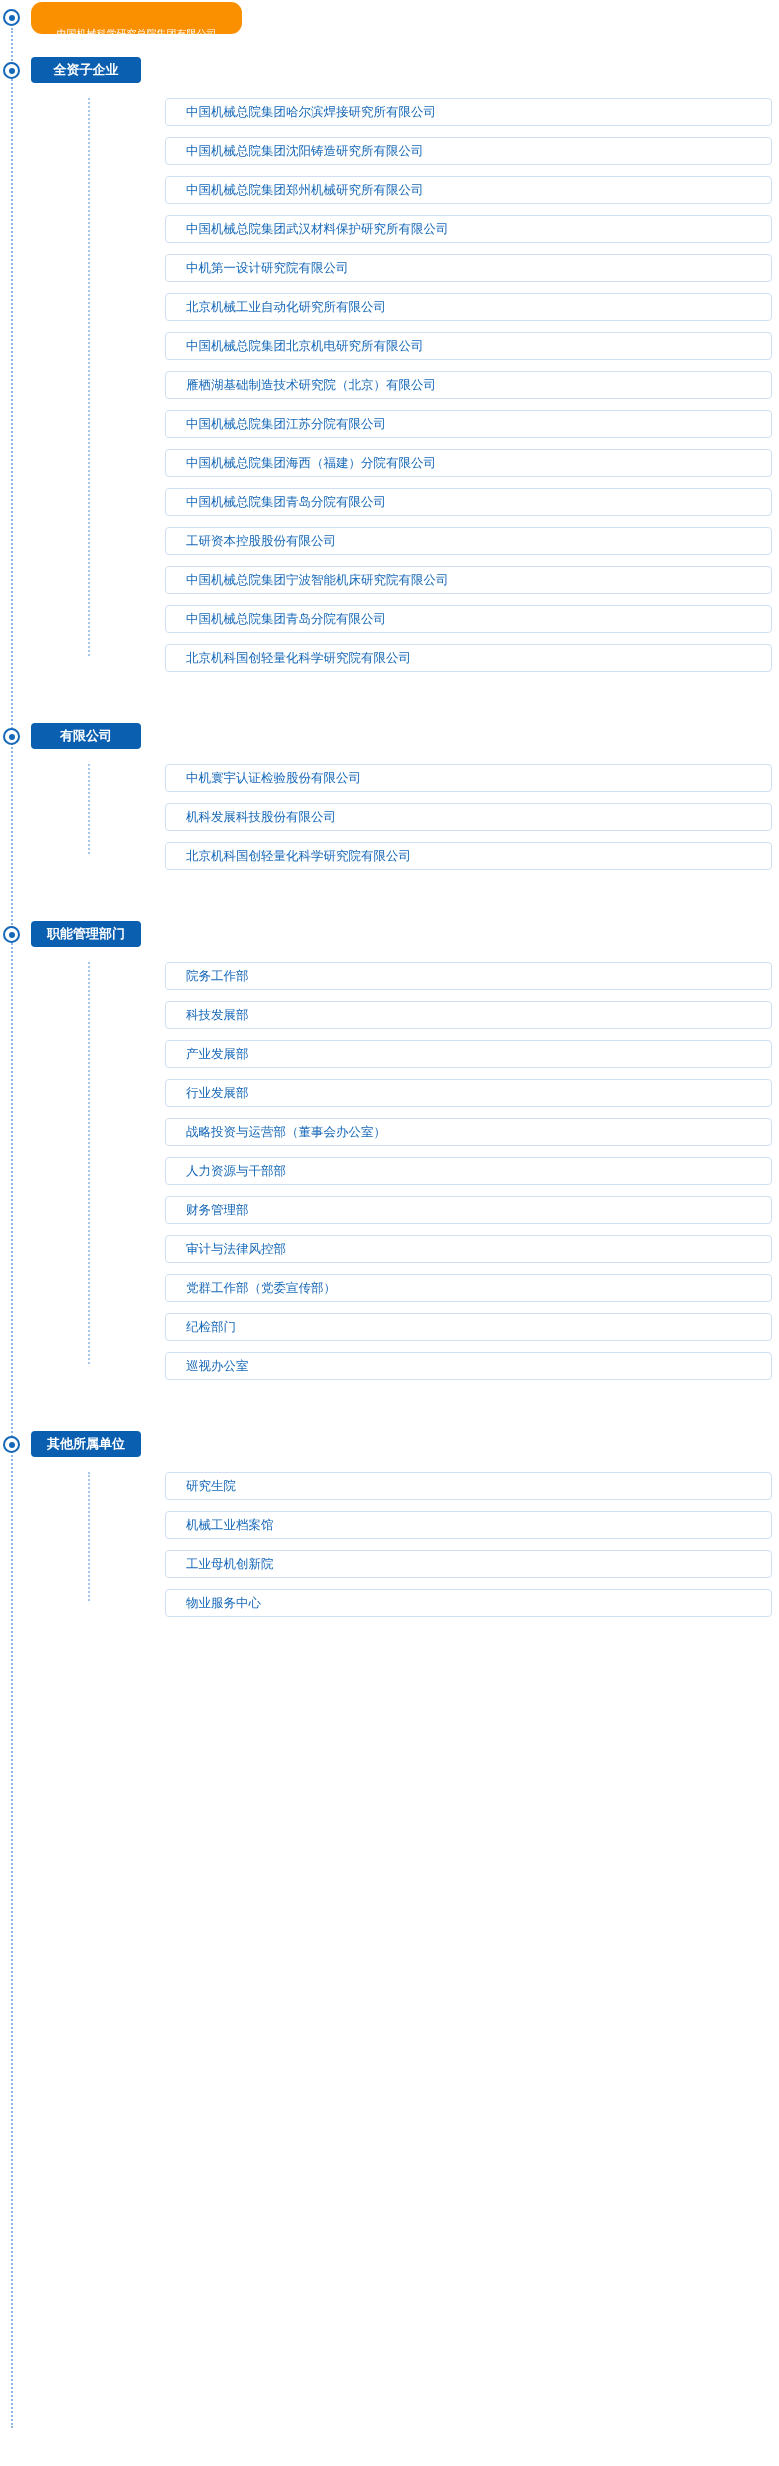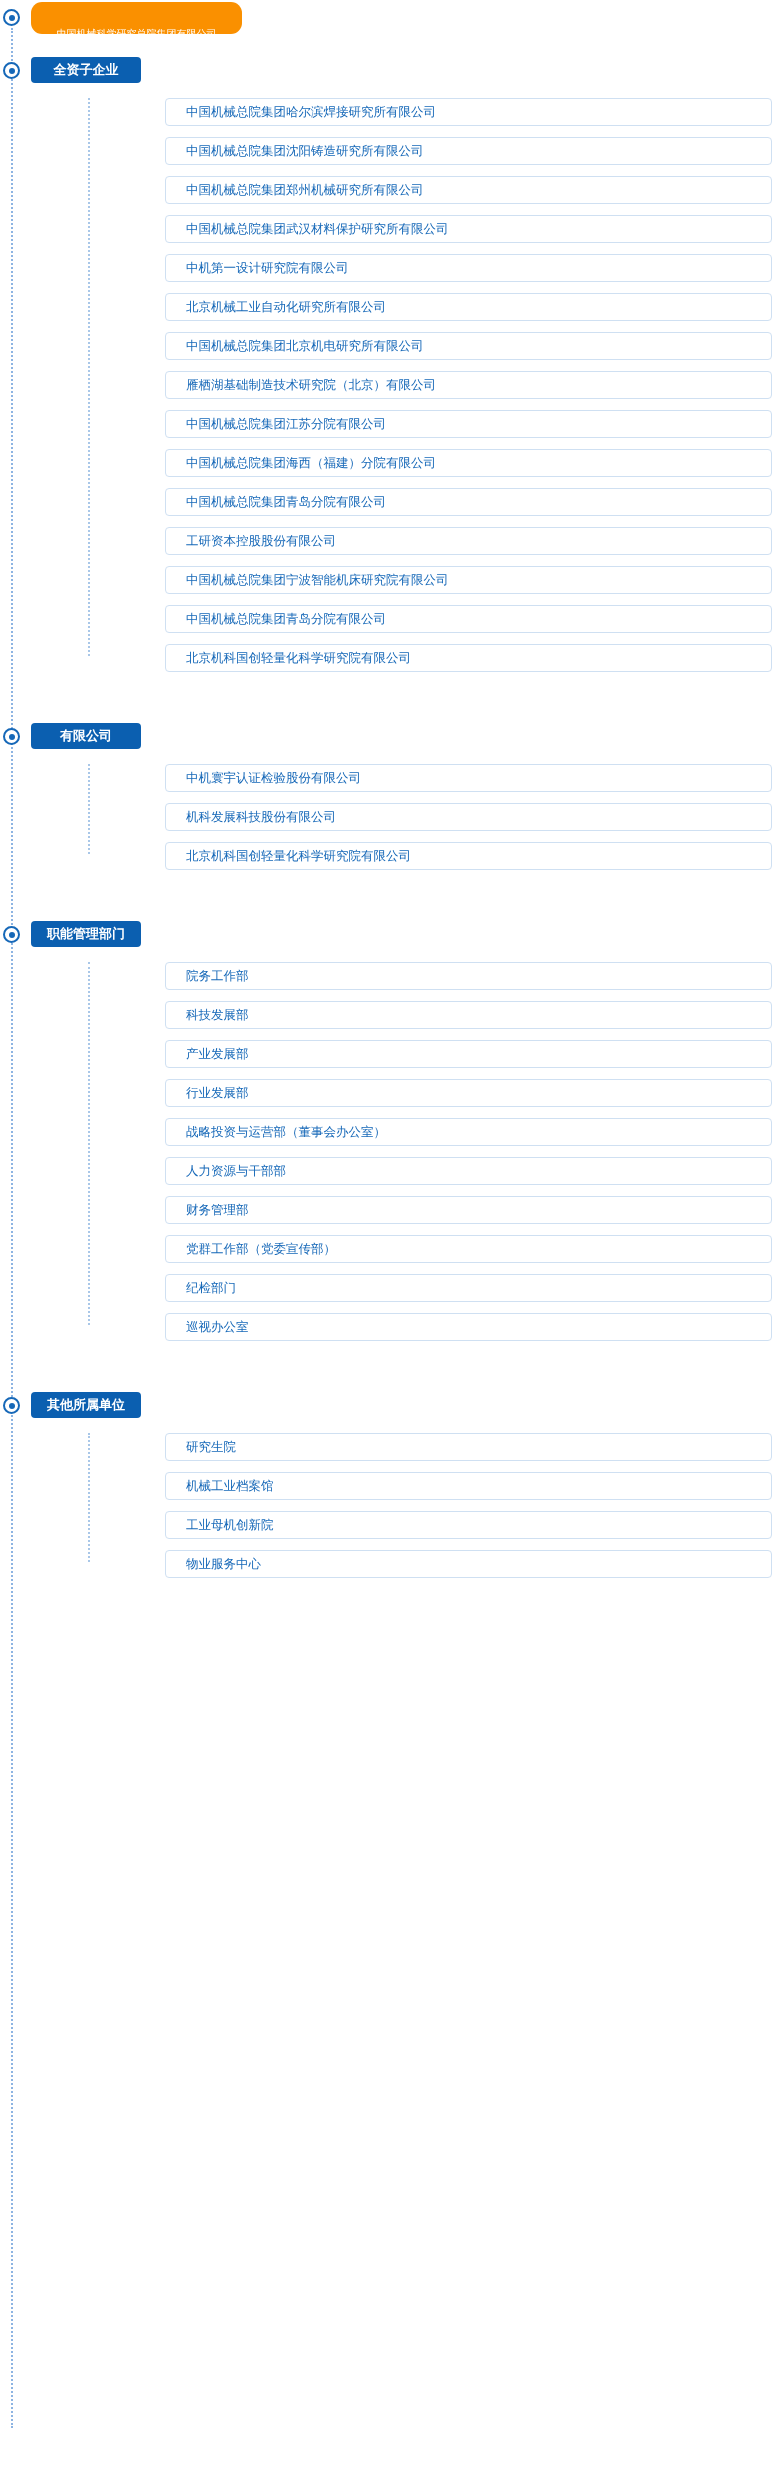--- a/index.html
+++ b/index.html
@@ -220,20 +220,21 @@
         </div>
         <div class="children">
           <div class="branch"></div>
           <div class="item">院务工作部</div>
           <div class="item">科技发展部</div>
           <div class="item">产业发展部</div>
           <div class="item">行业发展部</div>
           <div class="item">战略投资与运营部（董事会办公室）</div>
           <div class="item">人力资源与干部部</div>
           <div class="item">财务管理部</div>
+          <div class="item">审计与法律风控部</div>
           <div class="item">党群工作部（党委宣传部）</div>
           <div class="item">纪检部门</div>
           <div class="item">巡视办公室</div>
         </div>
       </div>
       <div class="group-gap"></div>
       <div class="group">
         <div class="group-head">
           <span class="group-bullet"></span>
           <div class="group-label">其他所属单位</div>

